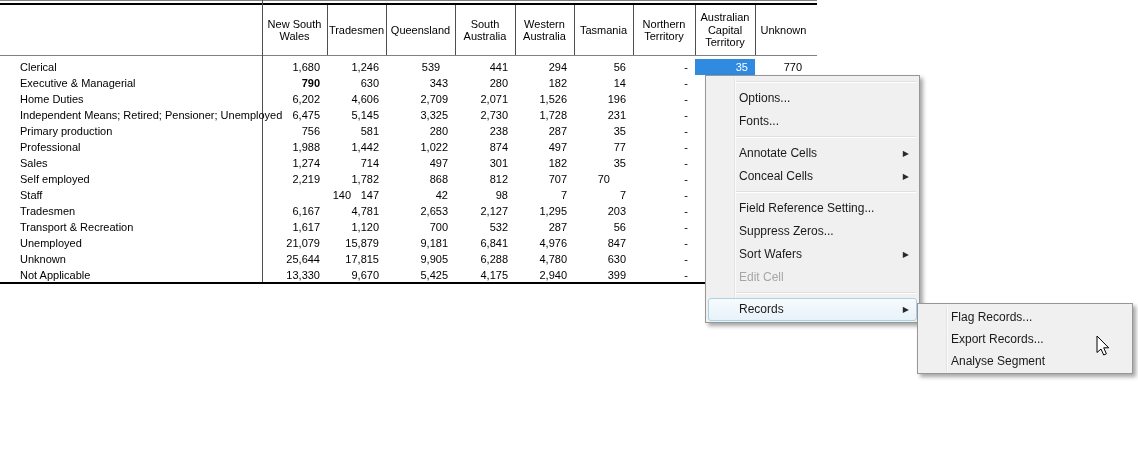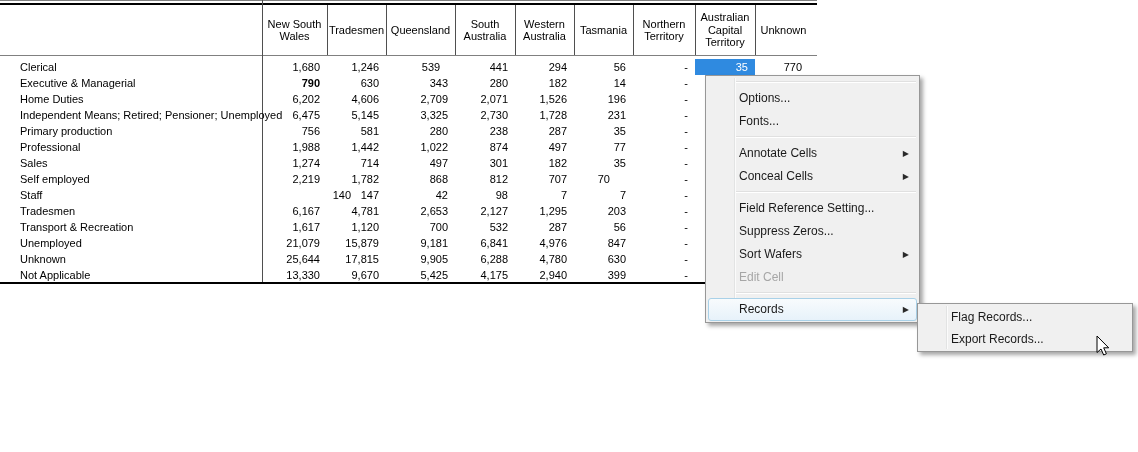--- a/index.html
+++ b/index.html
@@ -237,19 +237,20 @@
       <div class="mitem"><span>Sort Wafers</span><span class="marrow">▶</span></div>
       <div class="mitem disabled"><span>Edit Cell</span></div>
       <div class="msep"></div>
       <div class="mitem hover"><span>Records</span><span class="marrow">▶</span></div>
     </div>
 
   <div id="records-submenu" class="menu sub" style="left:917px;top:303px;width:216px;z-index:11;">
     <div class="gutter"></div>
       <div class="mitem"><span>Flag Records...</span></div>
       <div class="mitem"><span>Export Records...</span></div>
+      <div class="mitem"><span>Analyse Segment</span></div>
     </div>
 
   <svg class="cursor" style="left:1096px;top:335px;" width="14" height="21" viewBox="0 0 14 21">
     <polygon points="1,1 1,17.5 5,14 7.7,20 10.4,18.8 7.7,12.8 12.7,12.8" fill="#ffffff" stroke="#000000" stroke-width="1"></polygon>
   </svg>
 
 </div>
 
 </body></html>

